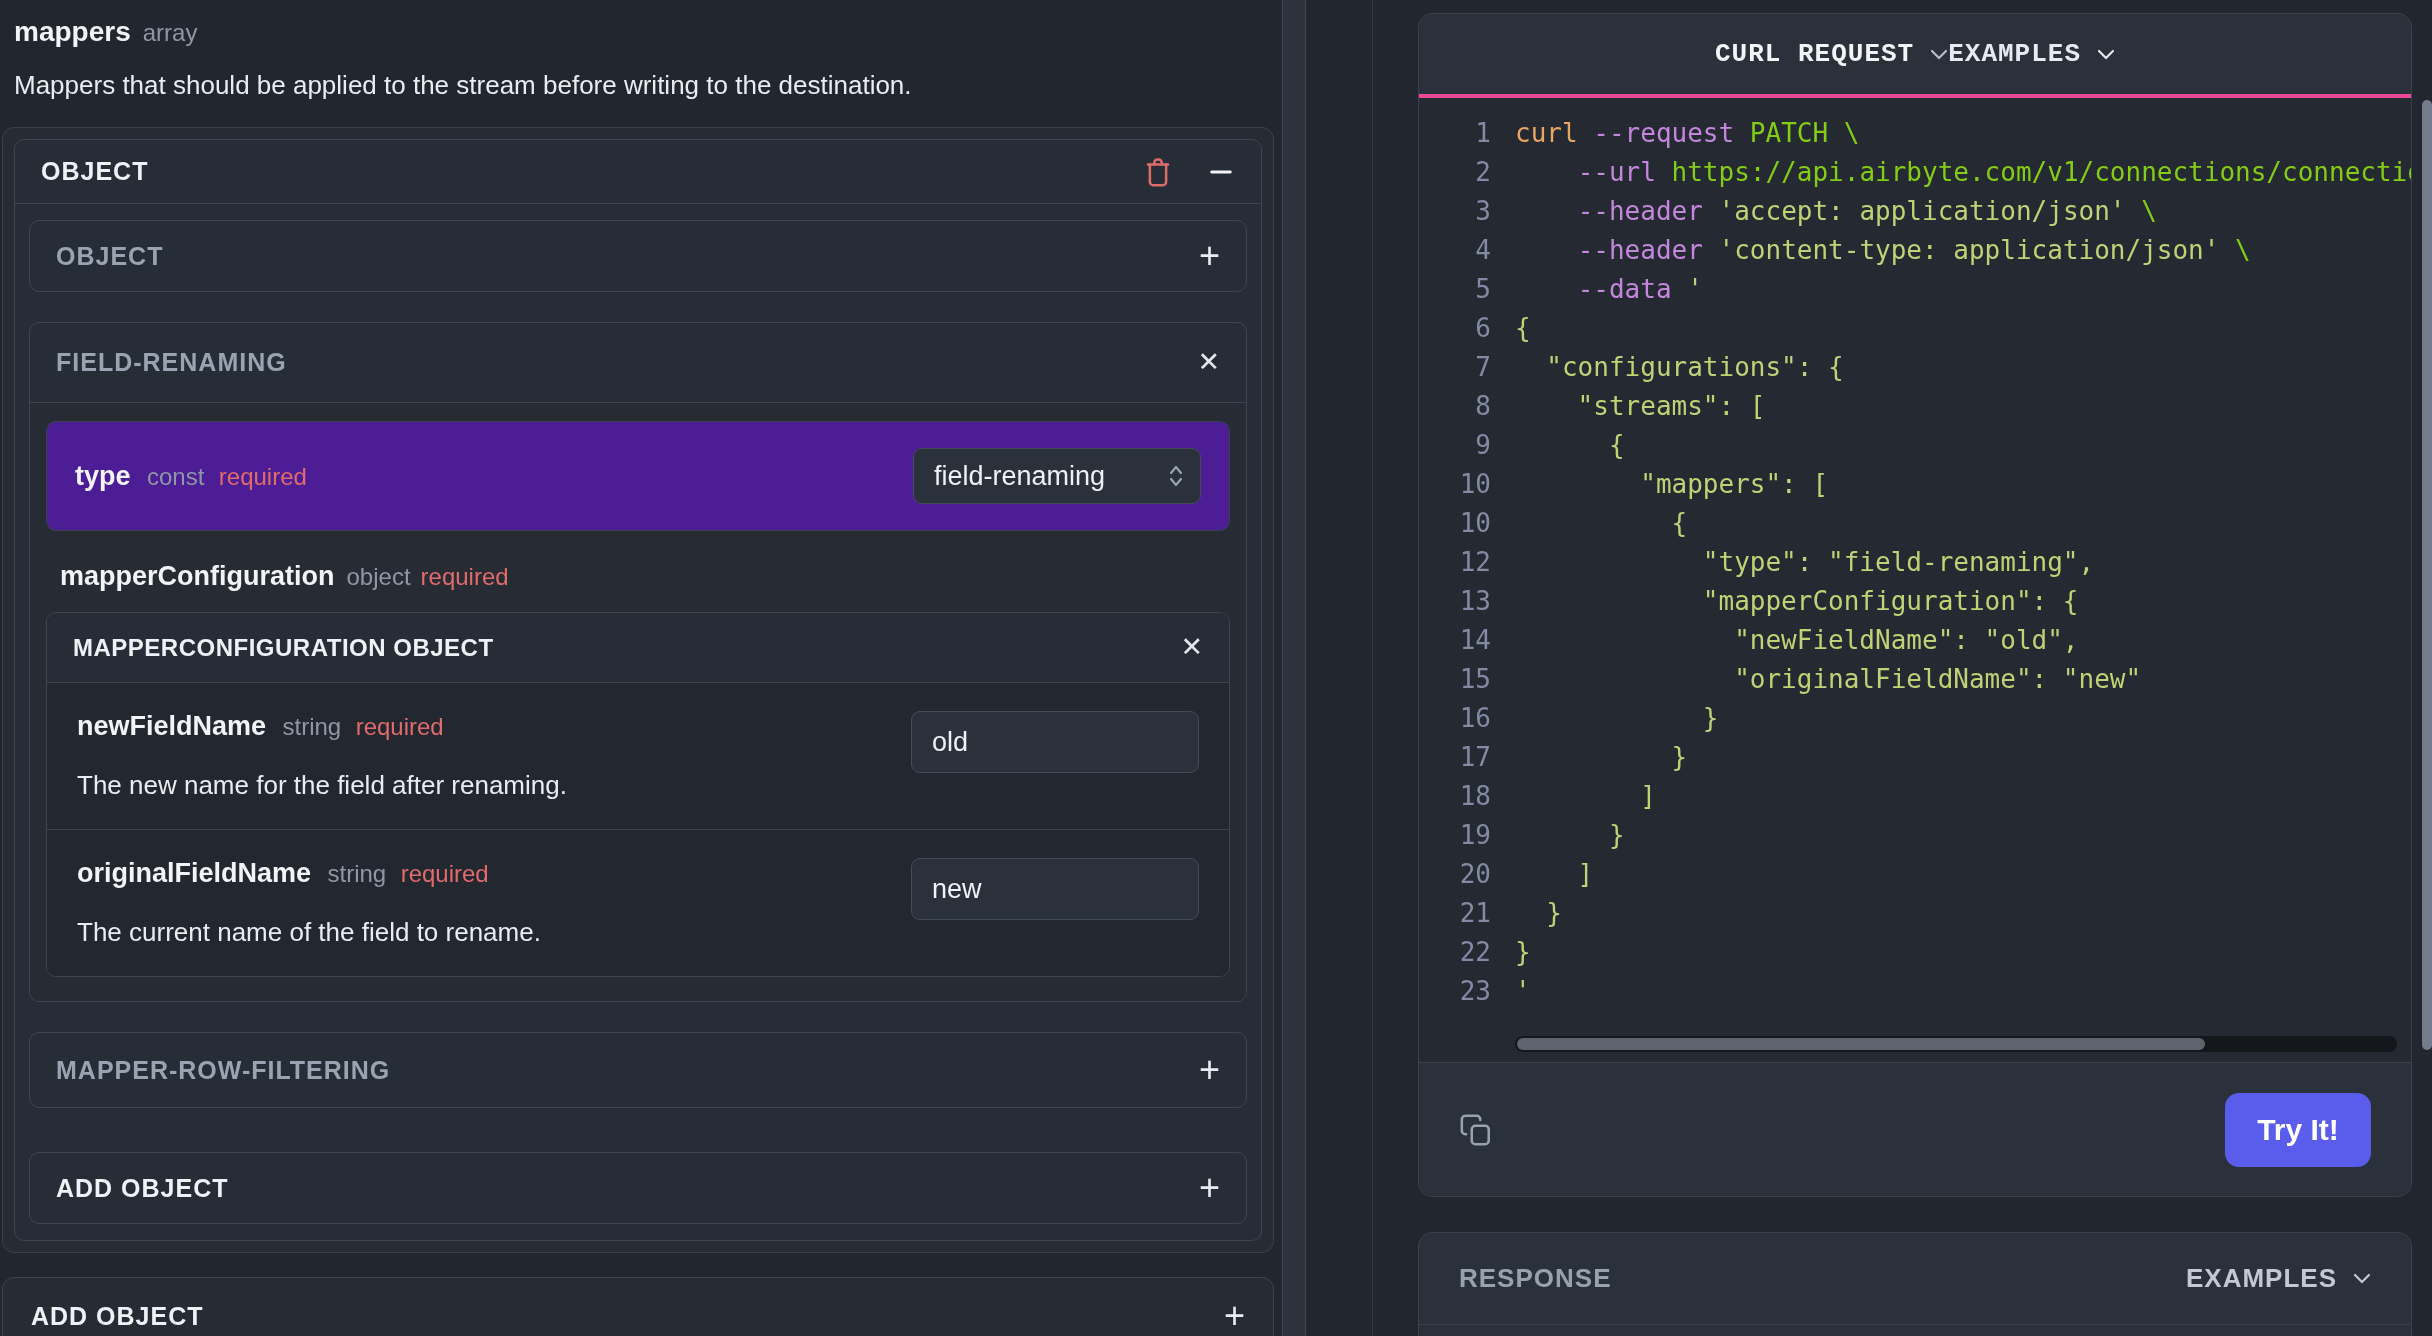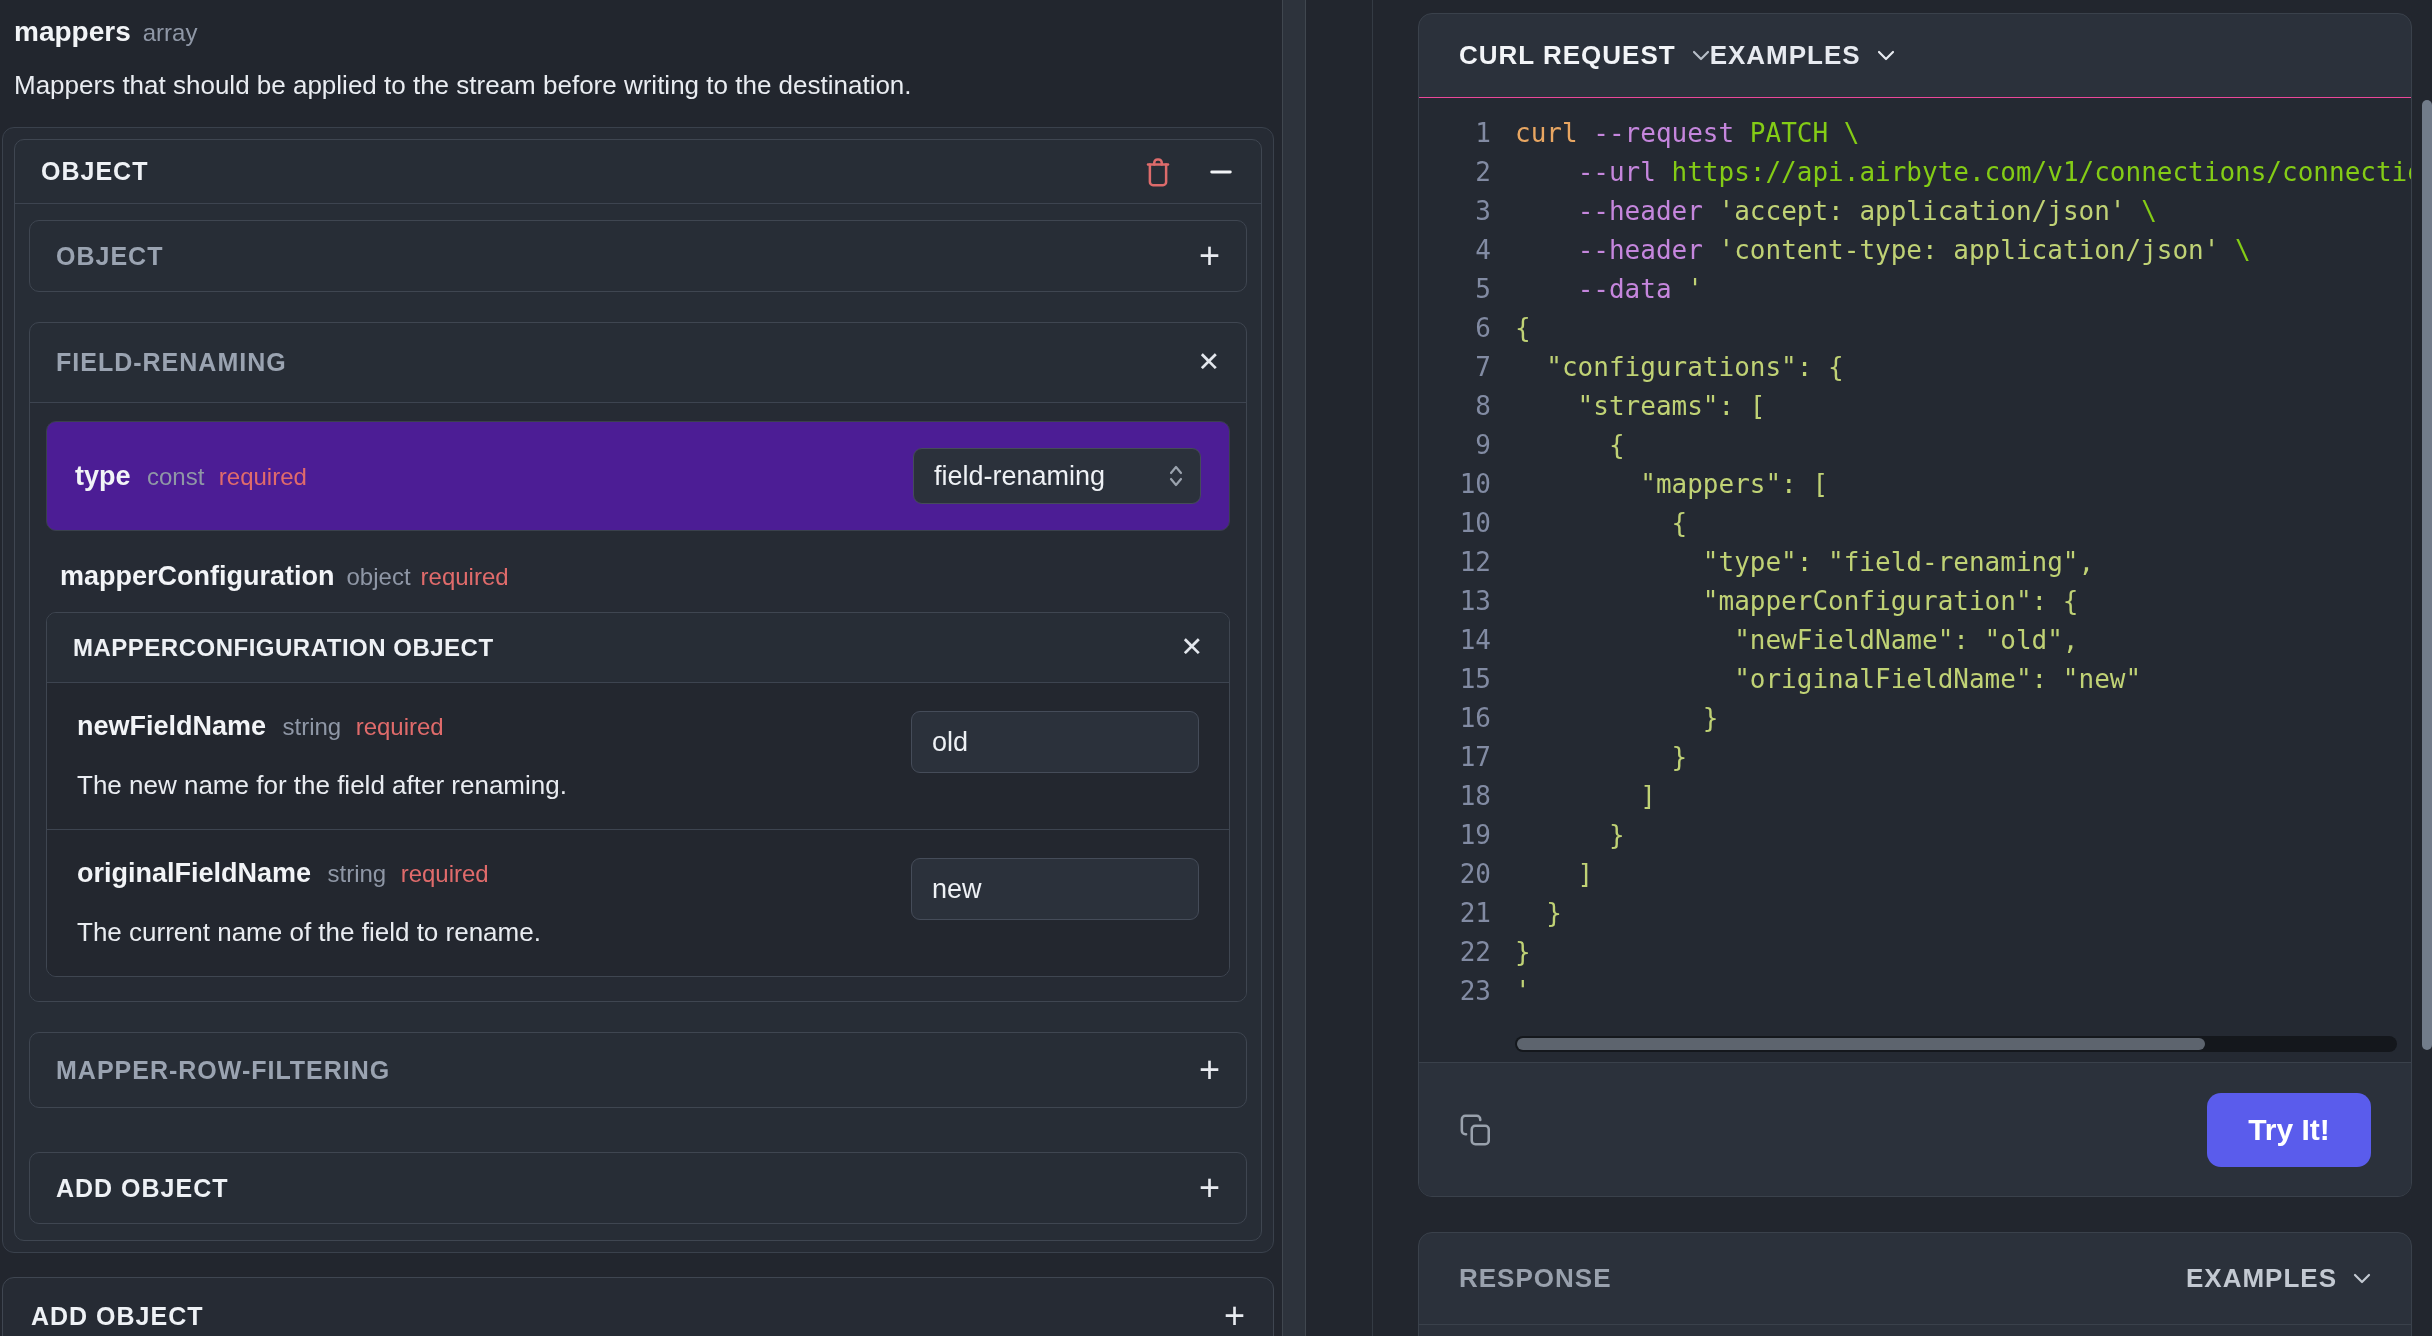--- a/index.html
+++ b/index.html
@@ -76,21 +76,21 @@
             background:#2d333c; border-left:1px solid #40474f; border-right:1px solid #40474f; }
   .divider-v { position:absolute; left:1372px; top:0; width:1px; height:1336px; background:#343b44; }
   .page-scroll-thumb { position:absolute; left:2422px; top:100px; width:10px; height:950px;
             background:#727c8a; border-radius:5px; }
 
   
   .curl-panel { position:absolute; left:1418px; top:13px; width:994px; height:1184px;
                 background:#2b313b; border:1px solid #3a414b; border-radius:14px;
                 display:flex; flex-direction:column; overflow:hidden; }
   .panel-header { height:84px; flex-shrink:0; display:flex; align-items:center;
-                  justify-content:flex-start; padding:0 40px; border-bottom:1px solid #ec4899; }
+                  justify-content:center; padding:0 40px; border-bottom:4px solid #ec4899;font-family:Liberation Mono, monospace; }
   .panel-header-left, .panel-header-right { display:flex; align-items:center; gap:16px; cursor:pointer; }
   .panel-title { font-size:26px; font-weight:bold; letter-spacing:1px; color:#f2f4f7; }
   .panel-title.dim { color:#99a1ad; }
   .examples-label { font-size:26px; font-weight:bold; letter-spacing:1px; color:#e7eaf0; }
   .examples-label.dim { color:#c3c9d2; }
 
   .code-area { flex:1; background:#242932; position:relative; padding-top:16px;
                font-family:"DejaVu Sans Mono", monospace; font-size:26px; line-height:39px;
                overflow:hidden; }
   .code-line { display:flex; }
@@ -102,21 +102,21 @@
   .tk-plain { color:#84cc16; }
 
   .hscroll-track { position:absolute; left:96px; right:14px; bottom:10px; height:16px;
                    background:#14171c; border-radius:8px; }
   .hscroll-thumb { position:absolute; left:2px; top:2px; height:12px; width:78%;
                    background:#5d646e; border-radius:6px; cursor:pointer; }
 
   .panel-footer { height:134px; flex-shrink:0; display:flex; align-items:center;
                   justify-content:space-between; padding:0 40px; background:#2b313b;
                   border-top:1px solid #3a414b; }
-  .try-btn { width:164px; height:74px; border:none; border-radius:14px; background:#5a5cec;
+  .try-btn { width:146px; height:74px; border:none; border-radius:14px; background:#5a5cec;
              color:#ffffff; font-size:30px; font-weight:bold;
              font-family:"Liberation Sans", sans-serif; cursor:pointer; }
 
   .response-panel { position:absolute; left:1418px; top:1232px; width:994px; height:150px;
                     background:#2b313b; border:1px solid #3a414b; border-radius:14px; overflow:hidden; }
   .response-header { height:92px; display:flex; align-items:center; justify-content:space-between;
                      padding:0 40px; border-bottom:1px solid #3a414b; }
 </style>
 </head>
 <body>

